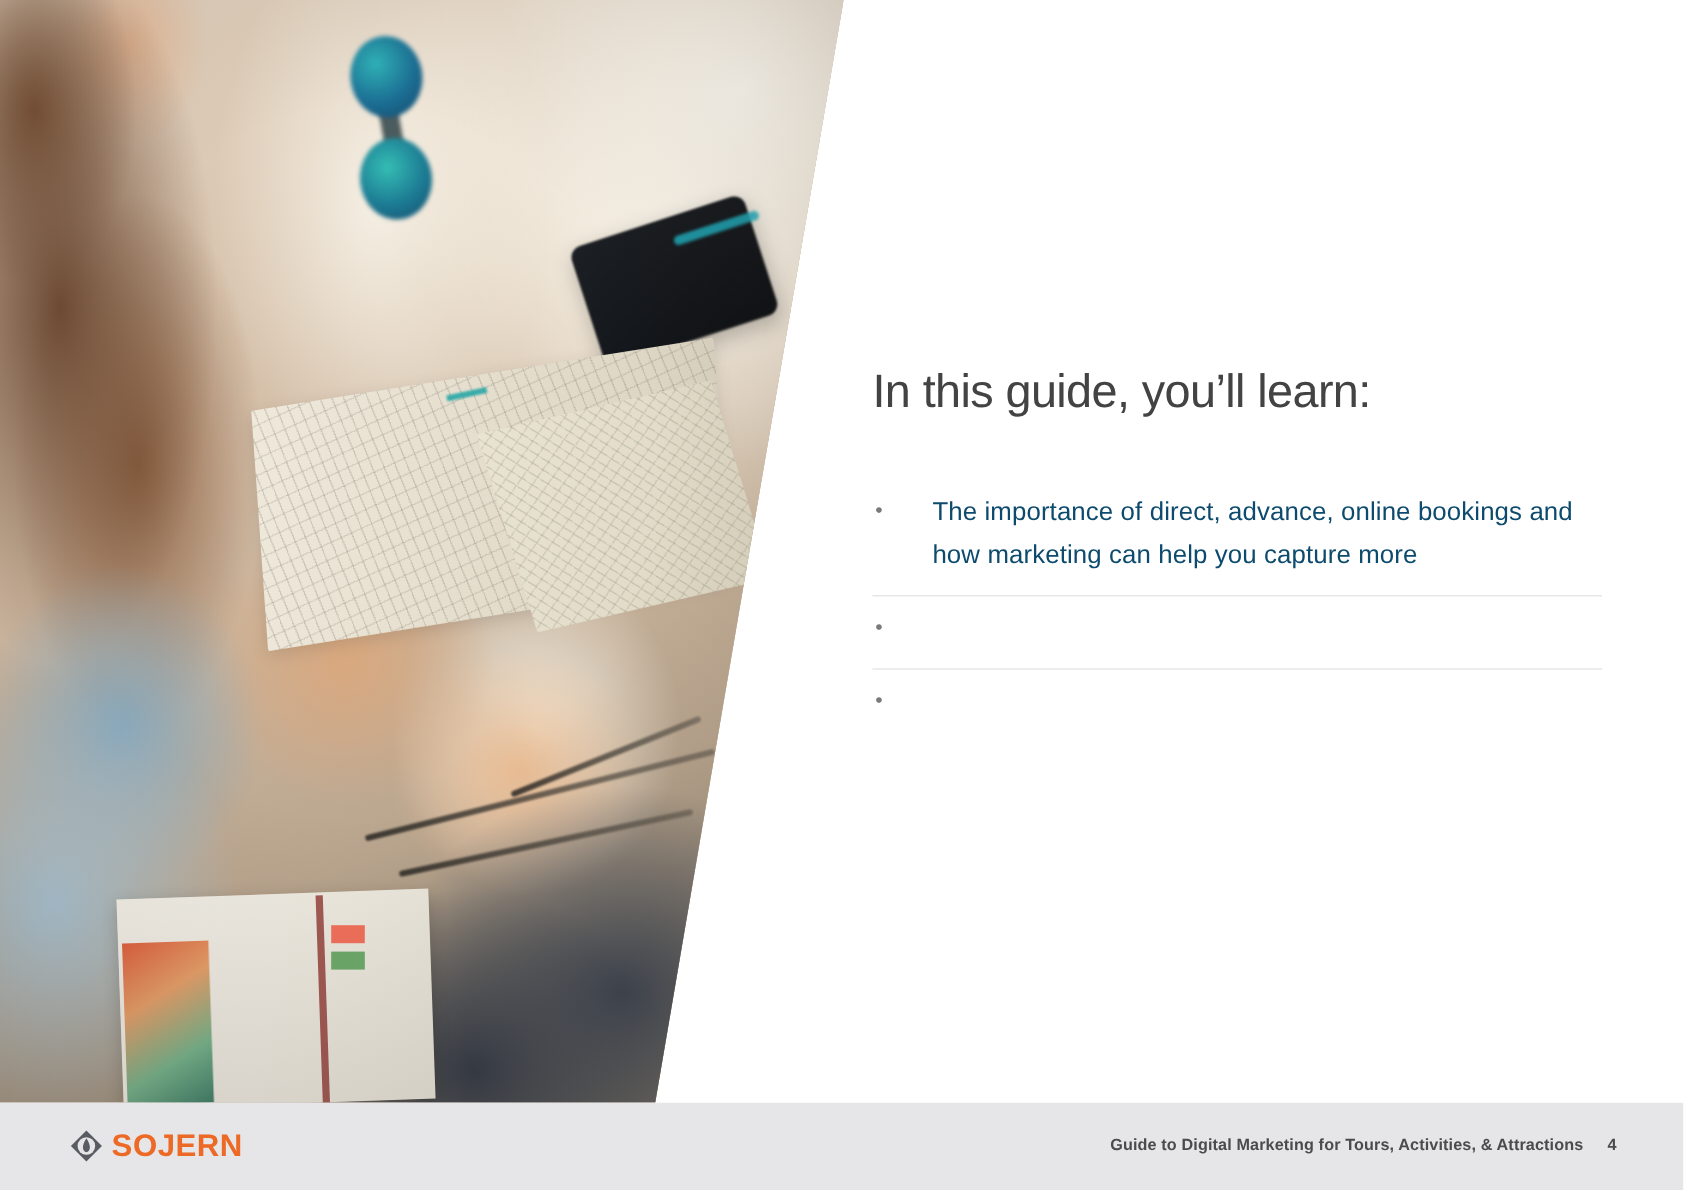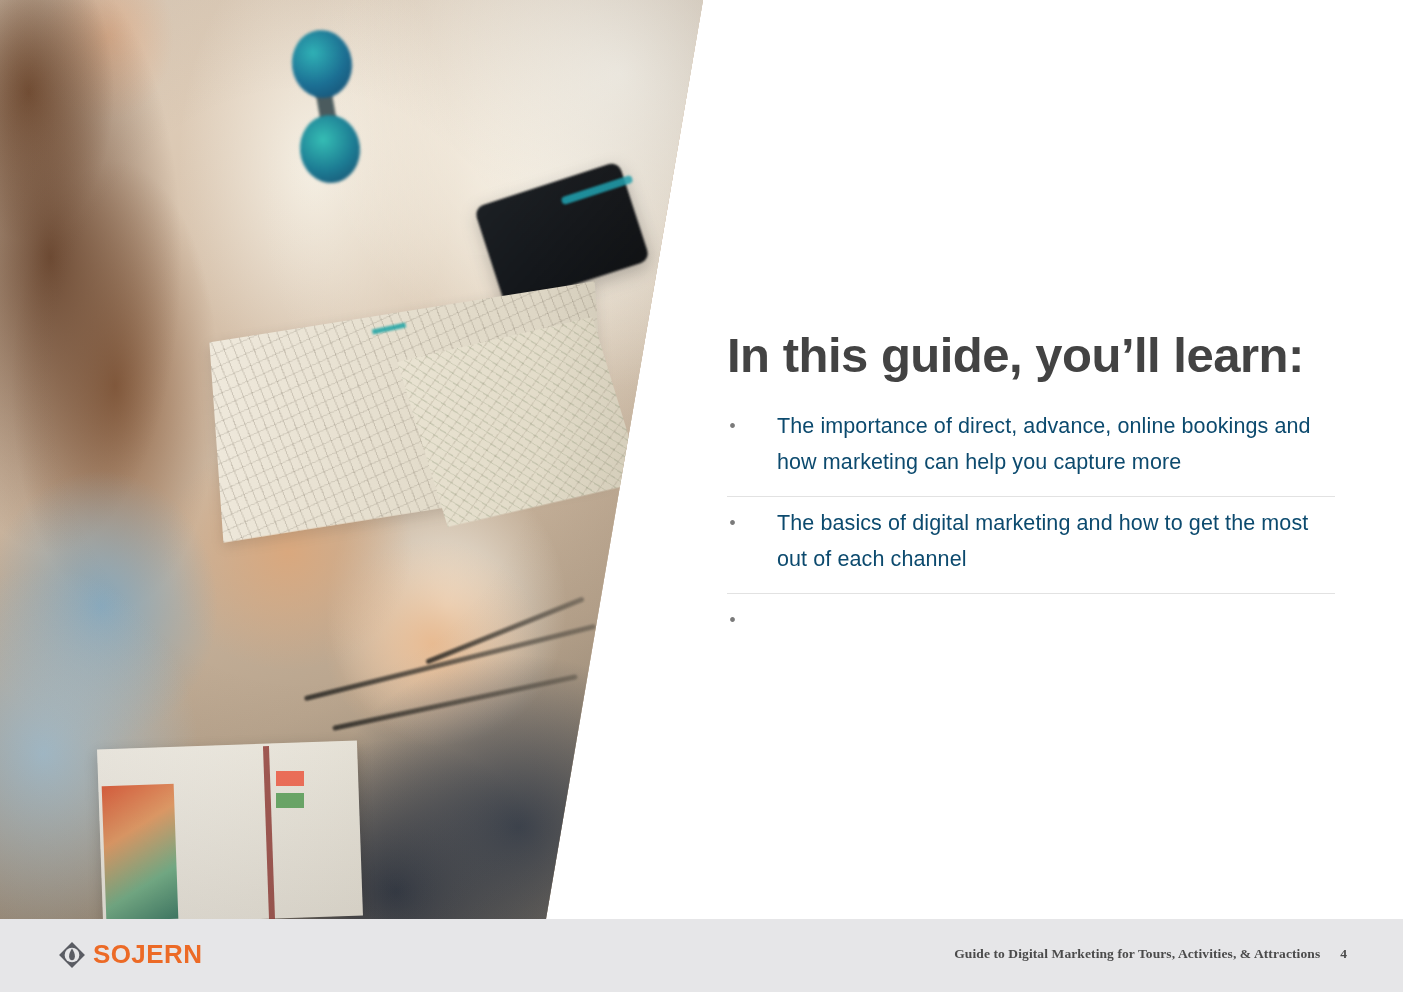--- a/index.html
+++ b/index.html
@@ -193,24 +193,24 @@
   .content {
     position: absolute;
     left: 727px;
     top: 0;
     width: 620px;
     height: 919px;
   }
   .headline {
     position: absolute;
     left: 0;
-    top: 296px;
+    top: 280px;
     width: 620px;
-    font-size: 49px;
-    font-weight: bold;
+    font-size: 39px;
+    font-weight: normal;
     letter-spacing: -0.5px;
     color: #434343;
     line-height: 1.1;
     white-space: nowrap;
   }
   .bullets {
     position: absolute;
     left: 0;
     top: 400px;
     width: 608px;
@@ -272,21 +272,20 @@
     color: #EC6A26;
     line-height: 1;
   }
   .footer-right {
     position: absolute;
     right: 56px;
     top: 27px;
     display: flex;
     align-items: baseline;
     gap: 20px;
-    font-family: Liberation Serif, serif;
   }
   .footer-title {
     font-size: 13.5px;
     font-weight: bold;
     color: #4b4b4b;
     letter-spacing: 0.1px;
   }
   .footer-page {
     font-size: 13.5px;
     font-weight: bold;
@@ -325,21 +324,20 @@
 
     <div class="bullets">
 
       <div class="bullet-row">
         <span class="bullet-dot">•</span>
         <span class="bullet-text">The importance of direct, advance, online bookings and how marketing can help you capture more</span>
       </div>
 
       <div class="bullet-row">
         <span class="bullet-dot">•</span>
-        <span class="bullet-text">The basics of digital marketing and how to get the most out of each channel</span>
       </div>
 
       <div class="bullet-row last">
         <span class="bullet-dot">•</span>
       </div>
 
     </div>
   </div>
 
   <div class="footer">

